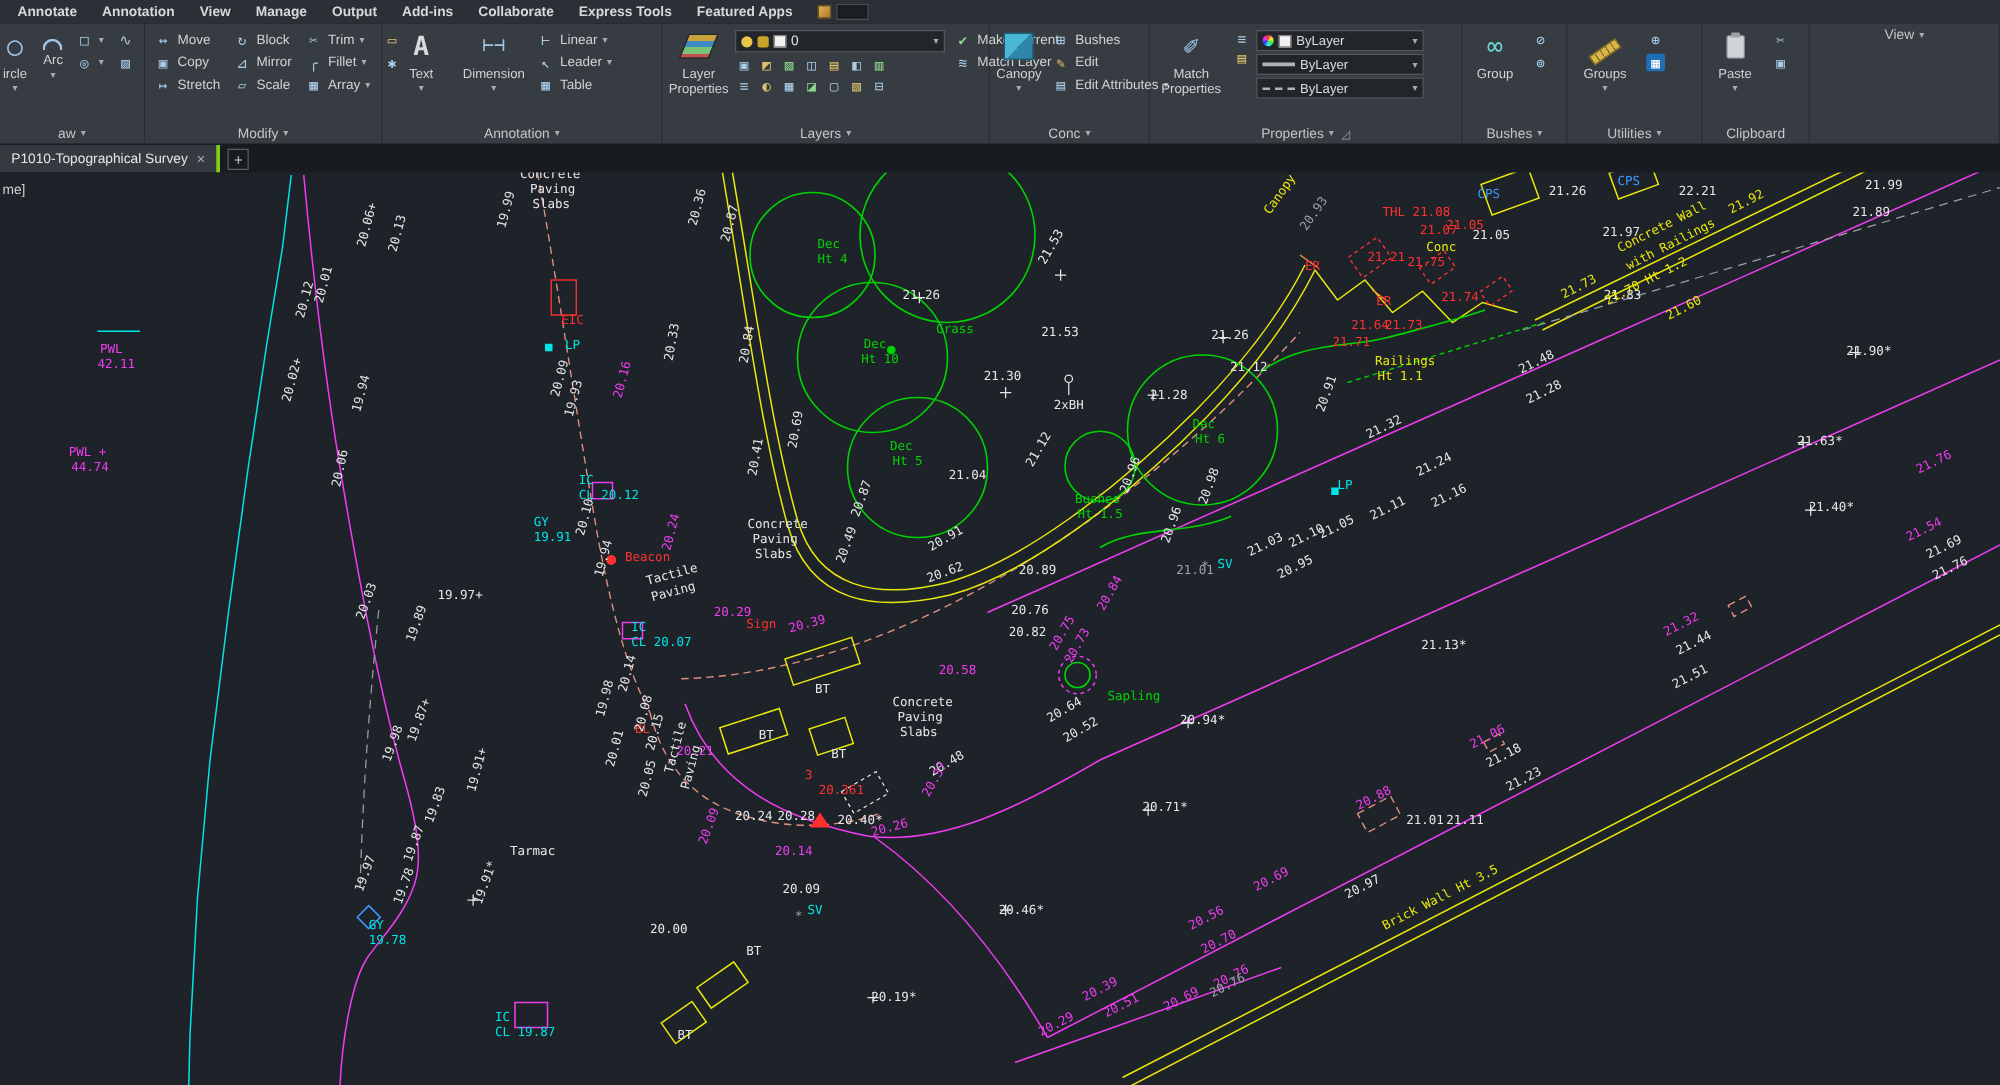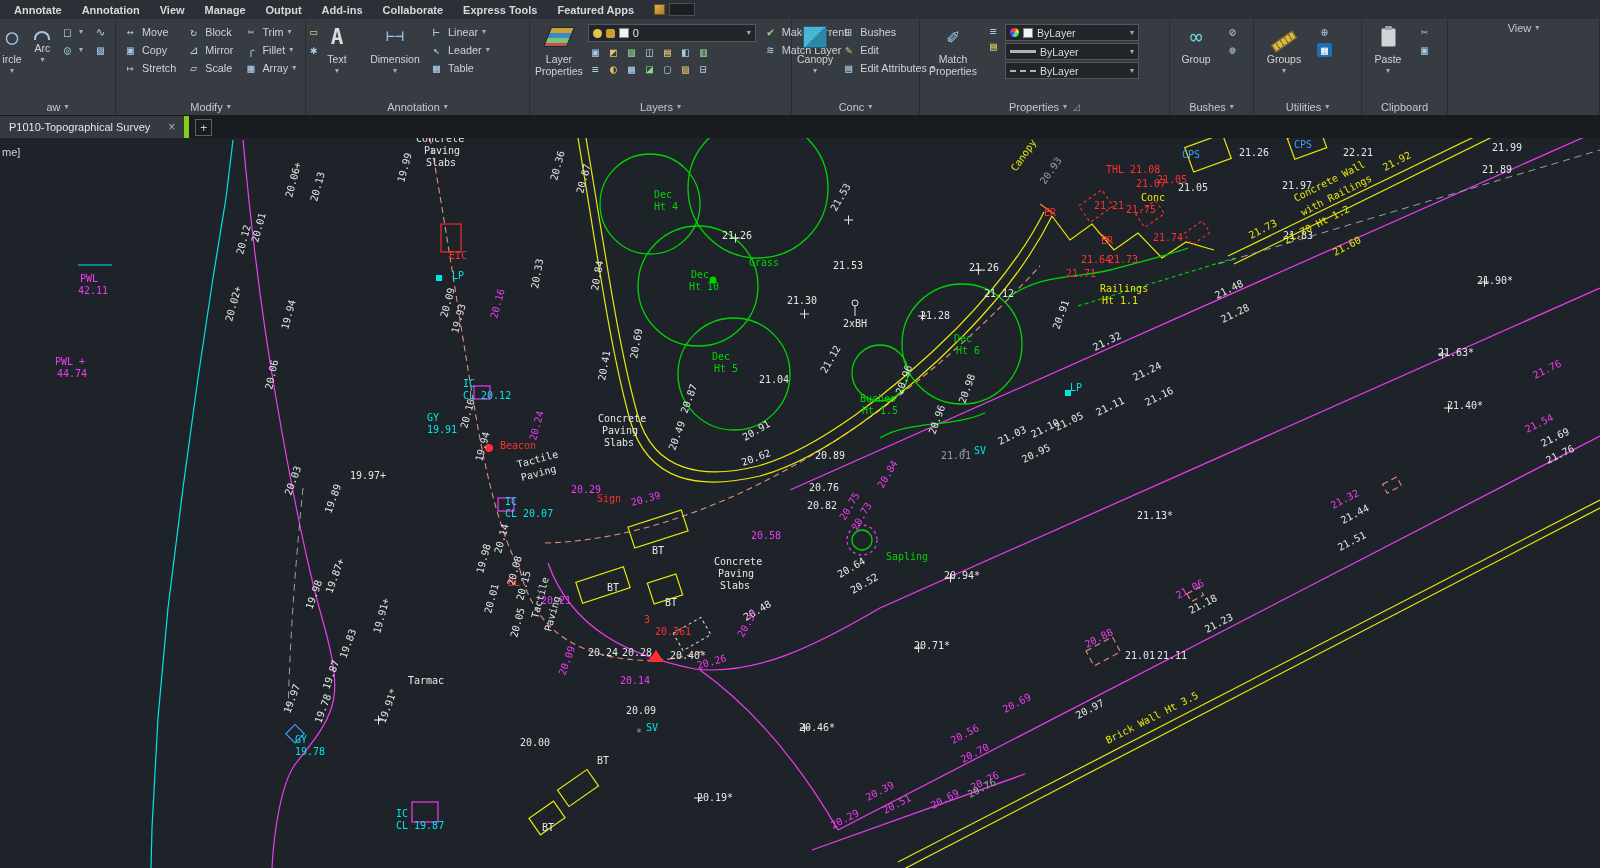--- a/index.html
+++ b/index.html
@@ -49,21 +49,21 @@
   .ruler { width:26px; height:9px; transform:rotate(-35deg); border:1px solid #8a7020;
            background:repeating-linear-gradient(90deg,#d9b64a 0 4px,#8a7020 4px 5px); margin-top:8px; }
   .clip { width:15px; height:19px; background:#cfd4d8; border:1px solid #7e858b; border-radius:2px; position:relative; }
   .clip:before { content:""; position:absolute; top:-3px; left:3px; width:7px; height:4px; background:#9aa1a7; border-radius:1px; }
   .arcshape { width:16px; height:9px; border:2px solid #9fc6e8; border-bottom:none; border-radius:16px 16px 0 0; margin-top:8px; }
   .launcher { font-size:9px; color:#9ea3a8; margin-left:2px; }
 
   
   .tabbar { height:23px; background:#181b1f; display:flex; align-items:flex-end; }
   .ftab { height:22px; background:#343a40; color:#e4e6e8; font-size:11px; display:flex;
-          align-items:center; gap:18px; padding:0 9px; border-right:5px solid #84cc16; cursor:default;justify-content:flex-end; }
+          align-items:center; gap:7px; padding:0 9px; border-right:3px solid #84cc16; cursor:default;justify-content:flex-end; }
   .ftab .x { color:#aab0b5; font-size:12px; cursor:pointer; }
   .newtab { width:17px; height:17px; margin:0 0 2px 6px; border:1px solid #5a6066; color:#c7cbcf;
             font-size:12px; display:flex; align-items:center; justify-content:center; cursor:pointer; }
 
   
   .canvas { position:absolute; left:0; top:138px; width:1600px; height:730px;
             background:#1e232a; cursor:crosshair; }
   .vp-label { position:absolute; left:2px; top:8px; color:#cfd2d4; font-size:11px; }
   svg text { font-family:"DejaVu Sans Mono",monospace; }
   .st-m  { stroke:var(--m,#f03cf0); fill:none; stroke-width:1.2; }

